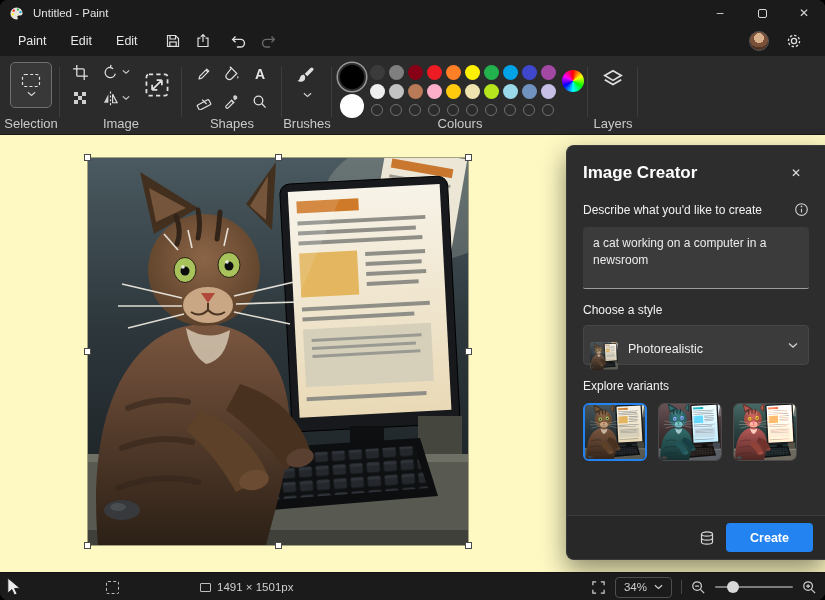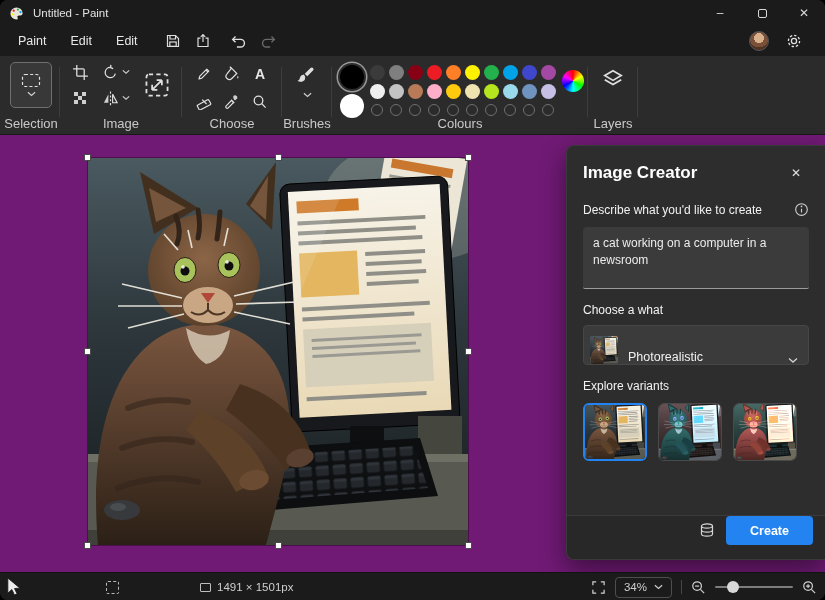--- a/index.html
+++ b/index.html
@@ -37,52 +37,52 @@
   .bigcirc { position:absolute; width:24px; height:24px; border-radius:50%; }
   .c1ring { box-shadow:0 0 0 2px #2b2b2b, 0 0 0 3.5px #9a9a9a; }
   .prow { position:absolute; display:flex; gap:4px; }
   .sw { width:15px; height:15px; border-radius:50%; display:inline-block; }
   .sw.empty { width:12px; height:12px; border:1px solid #6f6f6f; background:transparent; margin-top:1px; }
   .wheel { position:absolute; width:22px; height:22px; border-radius:50%;
            background:conic-gradient(#f00,#ff0,#0f0,#0ff,#00f,#f0f,#f00); }
   .chev { color:#cfcfcf; display:block; }
 
   
-  .workspace { position:relative; height:437px; background:#701a75; }
+  .workspace { position:relative; height:437px; background:#fef9c3; }
   .canvas-img { position:absolute; left:88px; top:23px; width:380px; height:387px; background:#20262a; box-shadow:0 0 0 1px rgba(0,0,0,.35); }
   .canvas-img > svg { display:block; width:100%; height:100%; }
   .handle { position:absolute; width:7px; height:7px; background:#fff; border:1px solid #4a4a4a; }
 
   
   .panel { position:absolute; left:566px; top:10px; width:259px; height:415px; background:#2d2d2d;
            border:1px solid #3a3a3a; border-right:none; border-radius:8px 0 0 8px; box-shadow:0 10px 26px rgba(0,0,0,.45); }
   .panel-body { padding:14px 16px 0 16px; }
   .p-header { display:flex; align-items:center; }
   .p-title { font-size:17px; font-weight:700; color:#fff; }
   .p-close { margin-left:auto; width:26px; height:26px; display:flex; align-items:center; justify-content:center; color:#e0e0e0; font-size:12px; border-radius:4px; }
   .p-label-row { display:flex; align-items:center; margin-top:16px; }
   .p-label { font-size:12px; font-weight:400; color:#f2f2f2; }
   .info-ic { margin-left:auto; color:#cfcfcf; display:flex; }
   .prompt-box { margin-top:10px; background:#3b3b3b; border-radius:4px 4px 2px 2px; border-bottom:1px solid #9c9c9c; height:62px; }
   .prompt-box textarea { width:100%; height:100%; background:transparent; border:none; resize:none; color:#ececec;
                          font:12px/1.4 "Liberation Sans","DejaVu Sans",sans-serif; padding:8px 10px; outline:none; }
   .style-select { margin-top:8px; background:#3b3b3b; border:1px solid #464646; border-radius:4px; height:40px;
-                  display:flex; align-items:flex-end; gap:10px; padding:0 10px 0 6px; }
+                  display:flex; align-items:flex-start; gap:10px; padding:16px 10px 0 6px; }
   .style-thumb { width:28px; height:28px; border-radius:3px; overflow:hidden; background:#555; flex:0 0 auto; }
   .style-thumb svg { width:100%; height:100%; display:block; filter:saturate(.8); }
   .style-name { font-size:12.5px; color:#f0f0f0; }
   .style-chev { margin-left:auto; }
   .variants { display:flex; gap:11px; margin-top:10px; }
   .variant { width:64px; height:58px; border-radius:6px; overflow:hidden; border:1px solid #4a4a4a; background:#222; }
   .variant svg { width:100%; height:100%; display:block; }
   .variant.selected { border-width:2px; }
   .v2 svg { filter:hue-rotate(150deg) saturate(1.1) brightness(1.05); }
   .v3 svg { filter:hue-rotate(-28deg) saturate(1.55) brightness(1.18); }
   .p-footer { position:absolute; bottom:0; left:0; right:0; height:44px; background:#282828; border-top:1px solid #3a3a3a;
-              border-radius:0 0 0 8px; display:flex; align-items:flex-start; justify-content:flex-end; gap:4px; padding:0 12px; }
+              border-radius:0 0 0 8px; display:flex; align-items:center; justify-content:flex-end; gap:4px; padding:0 12px; }
   .hist-btn { width:30px; height:28px; display:flex; align-items:center; justify-content:center; color:#d6d6d6; border-radius:4px; }
   .create-btn { height:29px; padding:0 24px; border:none; border-radius:4px; color:#fff; font-size:12.5px; font-weight:600;
                 font-family:"Liberation Sans",sans-serif; }
 
   
   .statusbar { position:relative; height:28px; background:#1b1b1b; border-top:1px solid #121212; font-size:11.5px; color:#cfcfcf; }
   .sb-item { position:absolute; top:0; height:28px; display:flex; align-items:center; gap:6px; }
   .dash-ic { width:13px; height:13px; border:1px dashed #b9b9b9; border-radius:2px; }
   .size-ic { width:11px; height:9px; border:1px solid #bdbdbd; border-radius:1px; }
   .sb-right { position:absolute; right:8px; top:0; height:28px; display:flex; align-items:center; gap:9px; }
@@ -371,21 +371,21 @@
               <path d="M7 5.8 L10.2 9"></path>
           </svg>
         </span>
         <span>
           <svg width="16" height="16" viewBox="0 0 16 16" fill="none" stroke="currentColor" stroke-width="1.3">
             <circle cx="6.5" cy="6.5" r="4.3"></circle>
               <path d="M9.8 9.8 L13.6 13.6"></path>
           </svg>
         </span>
       </div>
-      <div class="glabel">Choose</div>
+      <div class="glabel">Shapes</div>
     </div>
 
     <div class="rgroup" style="width:50px">
       <span class="abs" style="left:14px;top:8px">
         <svg width="20" height="22" viewBox="0 0 16 16" fill="#dedede">
           <path d="M13.6 2.4 q1 1 0 2 L9 9 L7 7 L11.6 2.4 q1 -1 2 0 Z"></path>
           <path d="M6.4 7.6 q-2.8 0.4 -3.2 2.6 q-0.3 1.8 -2 2.6 q2.2 1.2 4.4 0.2 q2 -1 1.8 -3.4 Z"></path>
         </svg>
       </span>
       <span class="abs" style="left:21px;top:36px">
@@ -483,21 +483,21 @@
               <circle cx="8" cy="8" r="6.2"></circle>
                 <line x1="8" y1="7.2" x2="8" y2="11.2"></line>
                 <circle cx="8" cy="4.7" r="0.9" fill="currentColor" stroke="none"></circle>
             </svg>
           </span>
         </div>
         <div class="prompt-box">
           <textarea spellcheck="false" style="">a cat working on a computer in a newsroom</textarea>
         </div>
         <div class="p-label-row" style="margin-top:14px">
-          <span class="p-label">Choose a what</span>
+          <span class="p-label">Choose a style</span>
         </div>
         <div class="style-select">
           <span class="style-thumb">
             <svg viewBox="0 0 380 387" preserveAspectRatio="xMidYMid slice">
                 <use href="#catScene"></use>
               </svg>
           </span>
           <span class="style-name">Photorealistic</span>
           <span class="style-chev">
             <svg class="chev" width="10" height="7" viewBox="0 0 10 6">

